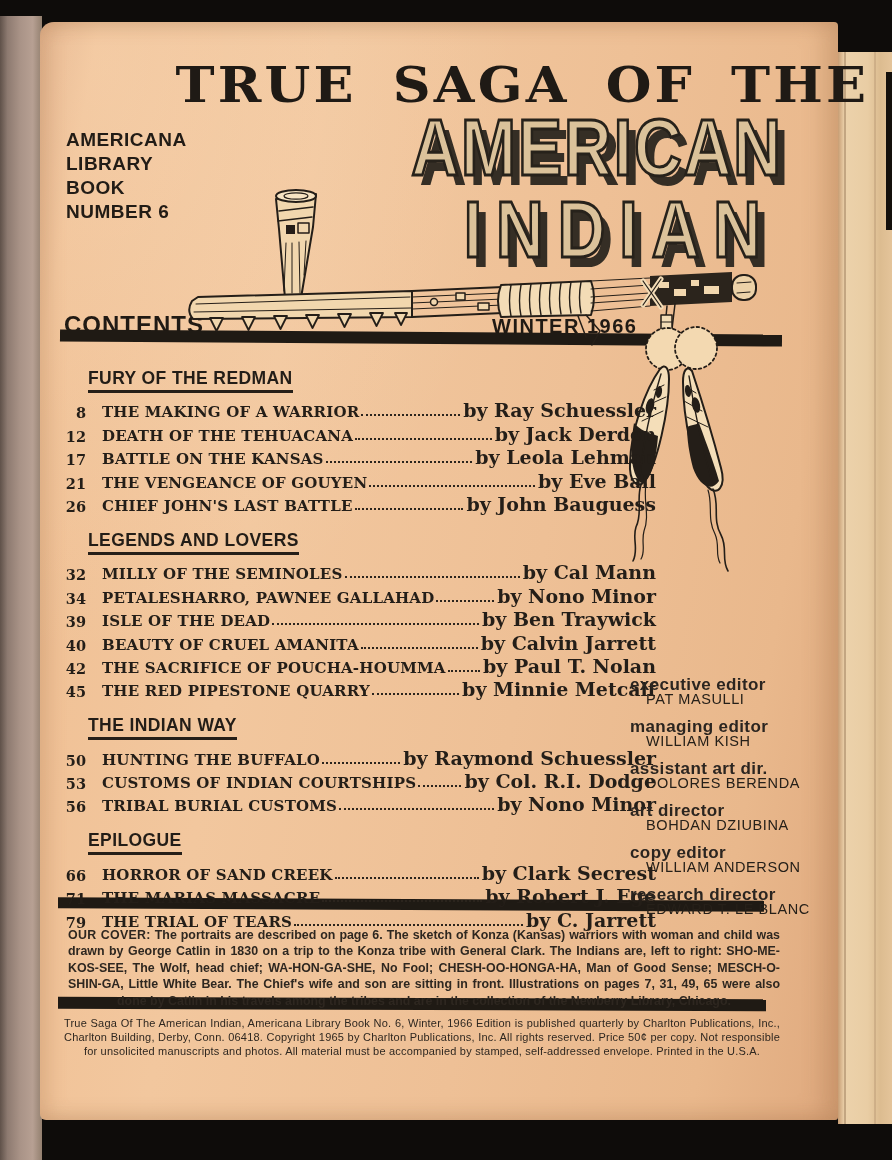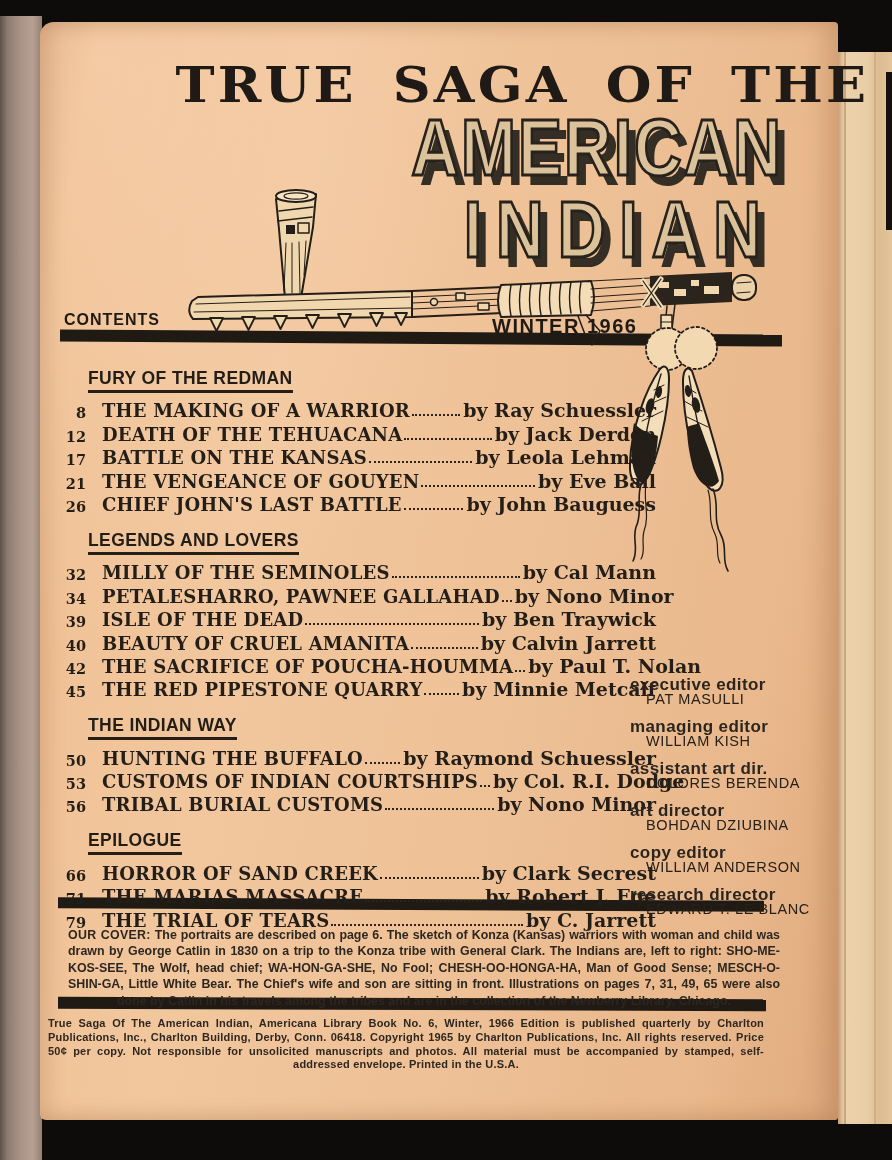--- a/index.html
+++ b/index.html
@@ -25,66 +25,72 @@
           letter-spacing:.5px;color:#221c16;}
   .title-top{position:absolute;left:150px;top:34px;width:580px;text-align:center;
           font-family:"DejaVu Serif",serif;font-weight:bold;font-size:50px;color:#1f1a15;
           letter-spacing:3px;word-spacing:14px;transform:scale(1.05,.97);transform-origin:center top;white-space:nowrap;}
   .title-big{position:absolute;font-weight:bold;white-space:nowrap;
           color:#dbc29a;-webkit-text-stroke:2.5px #27221b;
           text-shadow:8px 8px 0 #352e25;transform-origin:top right;}
   .title-line1{right:55px;top:80px;font-size:66px;letter-spacing:2px;transform:scale(1.0,1.2);}
   .title-line2{right:63px;top:162px;font-size:66px;letter-spacing:14px;transform:scale(1.0,1.2);}
   
-  .contents-label{position:absolute;left:24px;top:289px;font-weight:bold;font-size:16px;letter-spacing:1px;color:#201a14;}
+  .contents-label{position:absolute;left:24px;top:289px;font-weight:bold;font-size:24px;letter-spacing:1px;color:#201a14;}
   .issue-label{position:absolute;left:452px;top:293px;font-weight:bold;font-size:20px;letter-spacing:1.5px;color:#201a14;}
   .bar{position:absolute;background:#1f1a14;z-index:1;}
   .bar1{left:20px;top:310px;width:722px;height:12px;transform:rotate(.4deg);}
   .bar2{left:18px;top:877px;width:706px;height:11px;transform:rotate(.3deg);}
   .bar3{left:18px;top:976px;width:708px;height:12px;transform:rotate(.2deg);}
   
   .pipe{position:absolute;left:140px;top:163px;width:640px;height:400px;z-index:3;}
   
   .toc{position:absolute;left:20px;top:346px;width:596px;z-index:4;}
   .toc-section{margin:0 0 15px 0;}
   .toc-heading{display:inline-block;margin:0 0 5px 28px;font-weight:bold;font-size:17.5px;
         letter-spacing:.4px;color:#231d17;border-bottom:3.5px solid #261f18;padding-bottom:1px;}
   .toc-row{display:flex;align-items:flex-end;height:23.4px;
         font-family:"DejaVu Serif",serif;font-weight:bold;color:#241e18;}
   .toc-pg{width:26px;text-align:right;margin-right:16px;font-size:14.5px;flex:none;}
-  .toc-title{white-space:nowrap;font-size:18px;letter-spacing:.2px;flex:none;}
+  .toc-title{white-space:nowrap;font-size:15px;letter-spacing:.2px;flex:none;}
   .toc-dots{flex:1;min-width:10px;border-bottom:2.6px dotted #2b241d;margin:0 3px 5px 2px;}
   .toc-author{white-space:nowrap;font-size:19px;flex:none;}
   
   .staff{position:absolute;left:590px;top:656px;width:190px;z-index:4;}
   .staff-pair{margin-bottom:12px;}
   .staff-role{font-weight:bold;font-size:17px;letter-spacing:.4px;color:#2b2520;line-height:13px;}
   .staff-name{font-size:14.5px;letter-spacing:.6px;color:#262019;line-height:17px;margin-left:16px;}
   
   .cover-note{position:absolute;left:16px;top:893px;width:712px;margin:12px;
         font-weight:bold;font-size:12.4px;line-height:16.4px;color:#2e2720;
         text-align:justify;text-align-last:center;z-index:4;}
   .cover-note .lead{letter-spacing:.3px;}
-  .imprint{position:absolute;left:8px;top:995px;width:716px;margin:0;
-        font-weight:bold;font-size:11px;line-height:13.8px;letter-spacing:.2px;color:#2e2720;
+  .imprint{position:absolute;left:24px;top:995px;width:716px;margin:0;
+        font-weight:normal;font-size:11px;line-height:13.8px;letter-spacing:.2px;color:#2e2720;
         text-align:justify;text-align-last:center;z-index:4;}
 </style>
 </head>
 <body>
 
 <div class="scene">
   <div class="spine"></div>
   <div class="page-edge">
     <div class="crease" style="left:6px"></div>
     <div class="crease" style="left:36px;opacity:.5"></div>
   </div>
   <div class="edge-sliver"></div>
 
   <div class="page">
 
+    <div class="series">
+      <div>AMERICANA</div>
+      <div>LIBRARY</div>
+      <div>BOOK</div>
+      <div>NUMBER 6</div>
+    </div>
     <div class="title-top">TRUE SAGA OF THE</div>
     <div class="title-big title-line1">AMERICAN</div>
     <div class="title-big title-line2">INDIAN</div>
 
     <div class="contents-label">CONTENTS</div>
     <div class="issue-label">WINTER 1966</div>
     <div class="bar bar1"></div>
 
     <svg class="pipe" viewBox="0 0 640 400" stroke="#241e18" fill="none" stroke-width="2" stroke-linejoin="round" stroke-linecap="round">
 

